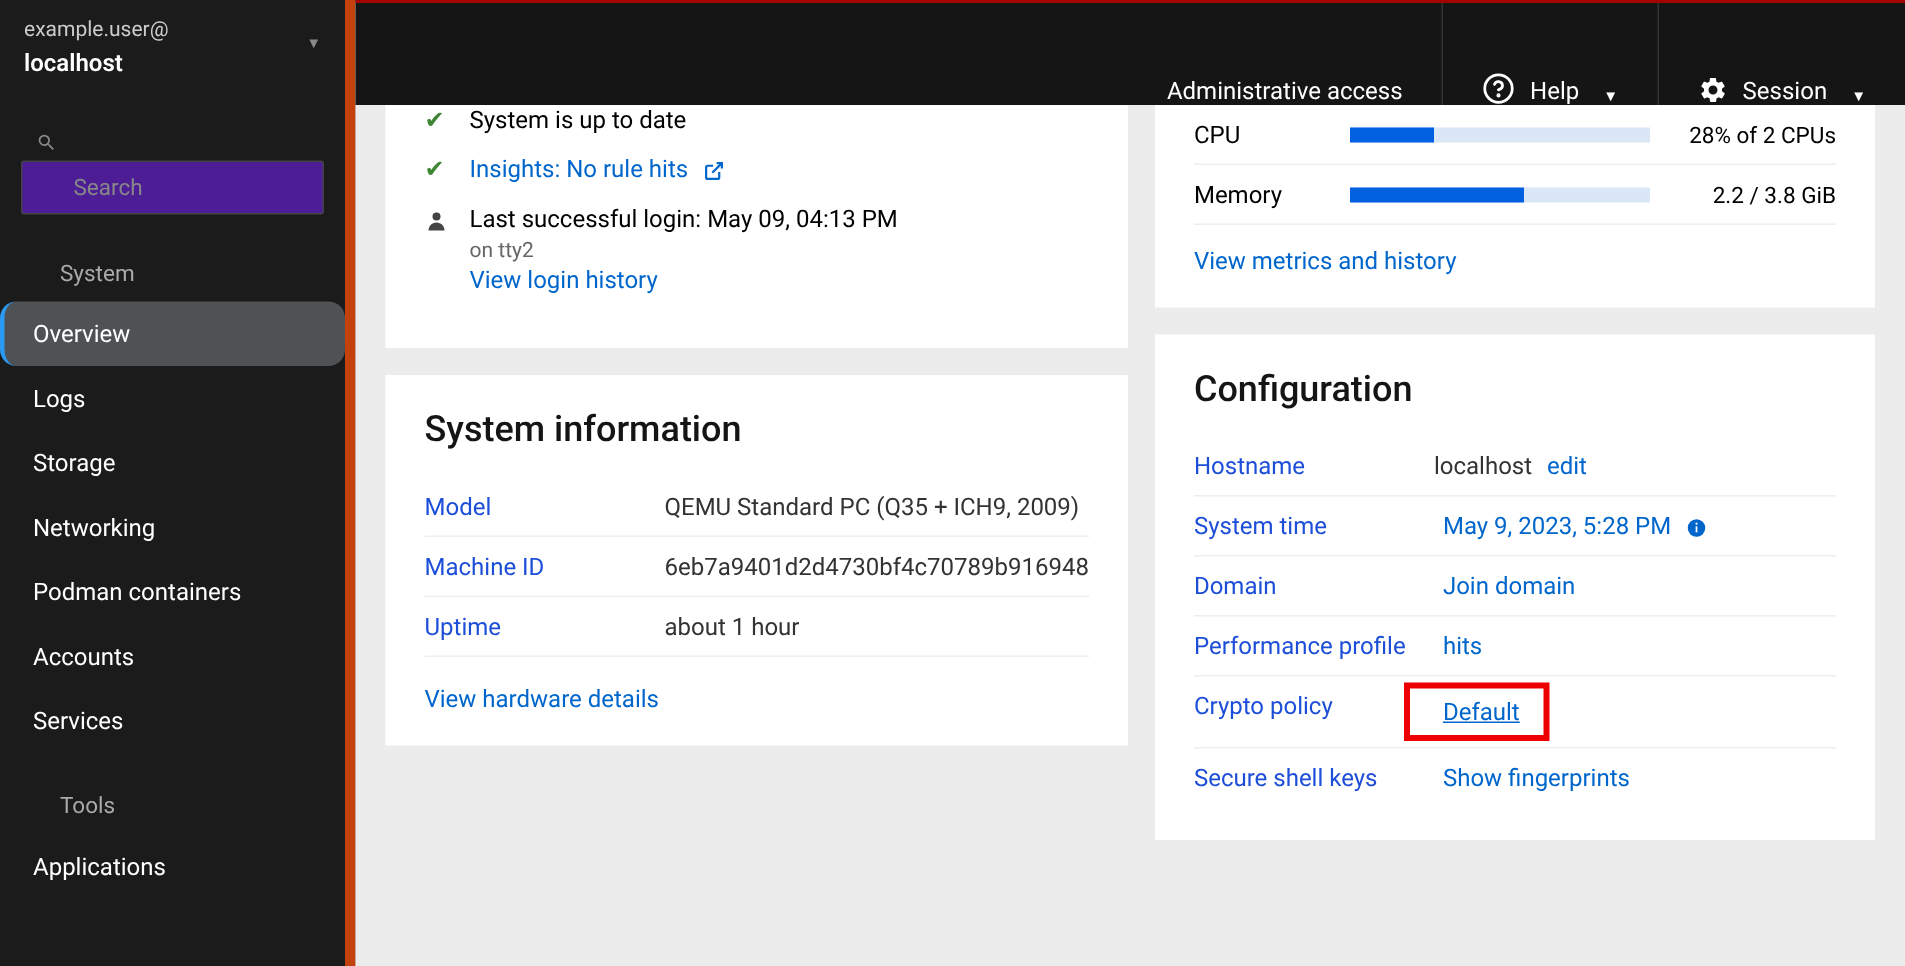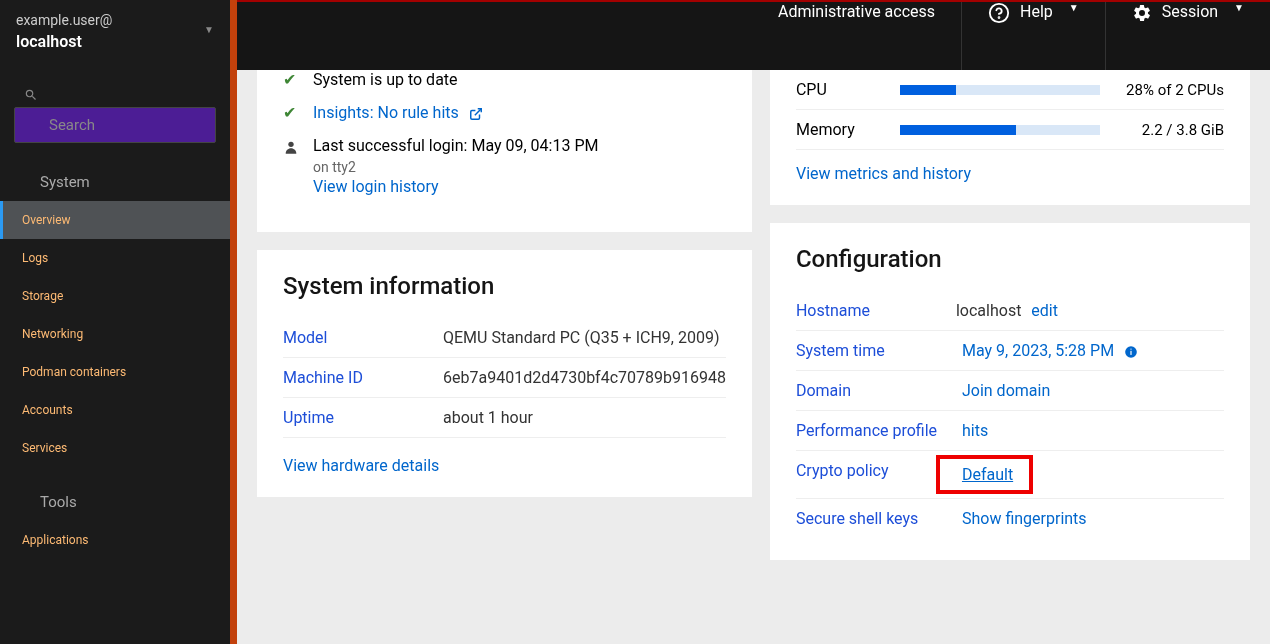--- a/index.html
+++ b/index.html
@@ -10,26 +10,26 @@
 .host-user { font-size: 14px; color: #ccc; }
 .host-name { font-size: 16px; font-weight: 600; margin-top: 4px; }
 .host-chevron { position: absolute; right: 16px; top: 24px; color: #888; font-size: 10px; }
 .search-wrap { padding: 12px 14px; }
 .search-box { width: 100%; background: #4c1d95; border: 1px solid #444; padding: 8px 12px 8px 34px; color: #ccc; font-size: 15px; border-radius: 2px; margin-top: 32px; }
 .search-box::placeholder { color: #888; }
 .search-wrap { position: relative; }
 .search-icon { position: absolute; left: 24px; top: 21px; color: #888; }
 .nav-section { padding: 8px 0; }
 .nav-label { padding: 10px 40px; font-size: 15px; color: #aaa; }
-.nav-item { padding: 12px 22px; font-size: 12px; color: #fdba74; cursor: pointer; }
+.nav-item { padding: 12px 22px; font-size: 16px; color: #ffffff; cursor: pointer; border-radius: 11px; }
 .nav-item.active { background: #4f5255; border-left: 3px solid #2b9af3; padding-left: 19px; }
 
 .main { flex: 1; display: flex; flex-direction: column; background: #ececec; }
 .topbar { height: 70px; background: #151515; border-top: 2px solid #a30000; display: flex; align-items: center; justify-content: flex-end; color: #fff; }
-.topbar-item { padding: 0 26px; height: 100%; display: flex; align-items: flex-start; gap: 10px; font-size: 16px; cursor: pointer; border-left: 1px solid #333; }
+.topbar-item { padding: 0 26px; height: 100%; display: flex; align-items: flex-end; gap: 10px; font-size: 16px; cursor: pointer; border-left: 1px solid #333; }
 .topbar-item.first { border-left: none; }
 .chevron-down { font-size: 10px; margin-left: 6px; }
 
 .content { flex: 1; overflow: auto; padding: 0 20px 20px 20px; }
 .content-inner { display: flex; gap: 18px; }
 .col { flex: 1; }
 .card { background: #fff; padding: 22px 26px; margin-bottom: 18px; }
 .card h2 { font-size: 24px; font-weight: 500; margin-bottom: 18px; color: #151515; }
 .health-row { display: flex; align-items: flex-start; gap: 12px; margin-bottom: 14px; font-size: 16px; }
 .health-row .icon { width: 18px; flex-shrink: 0; color: #3e8635; }

